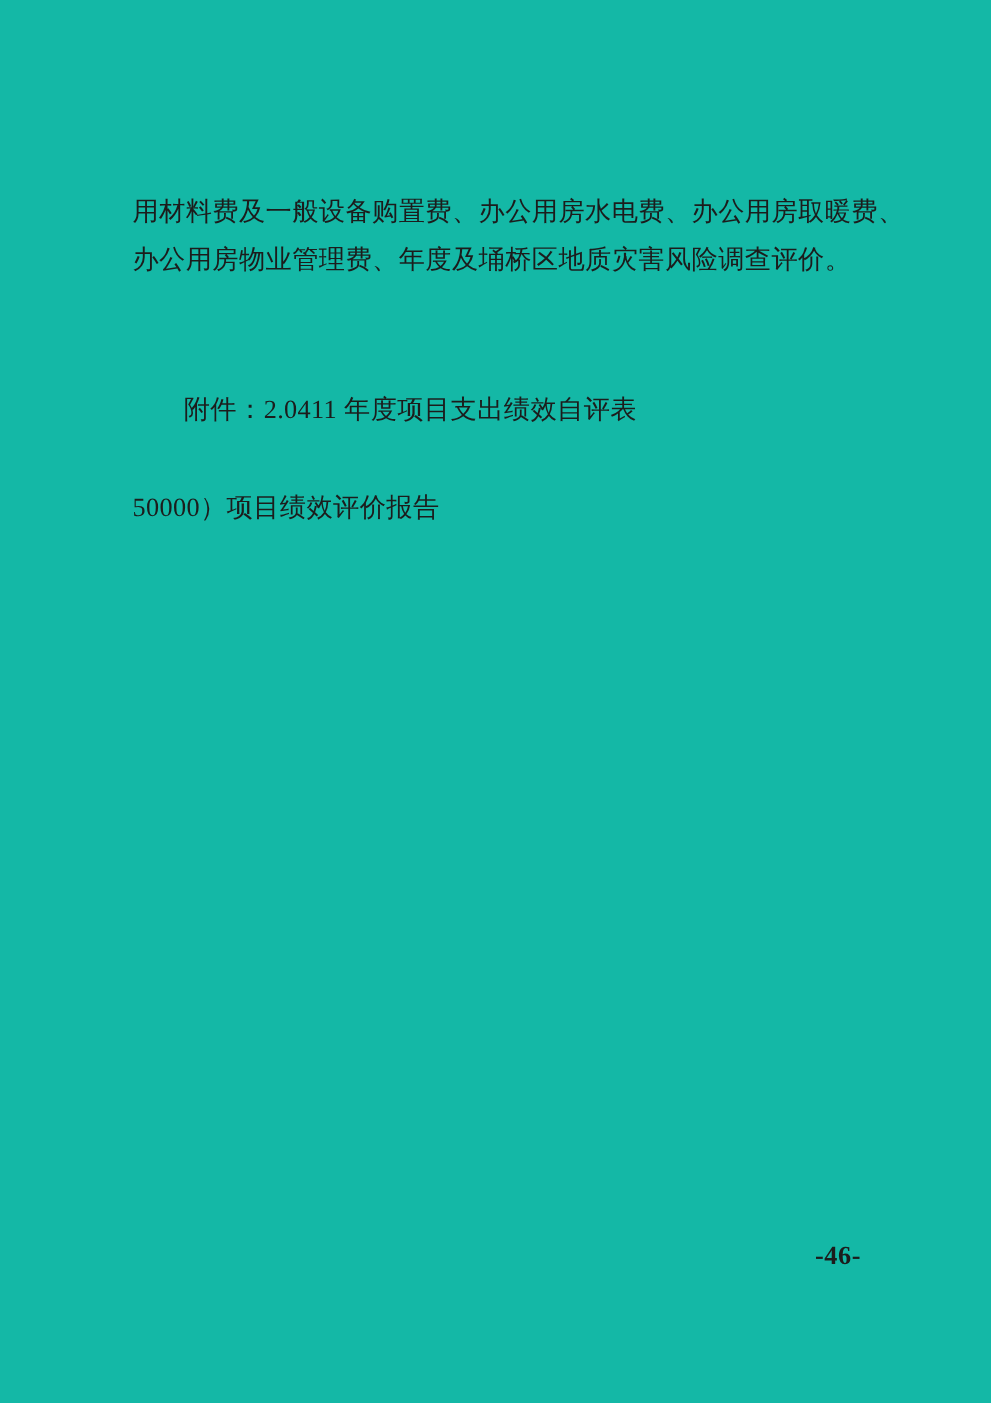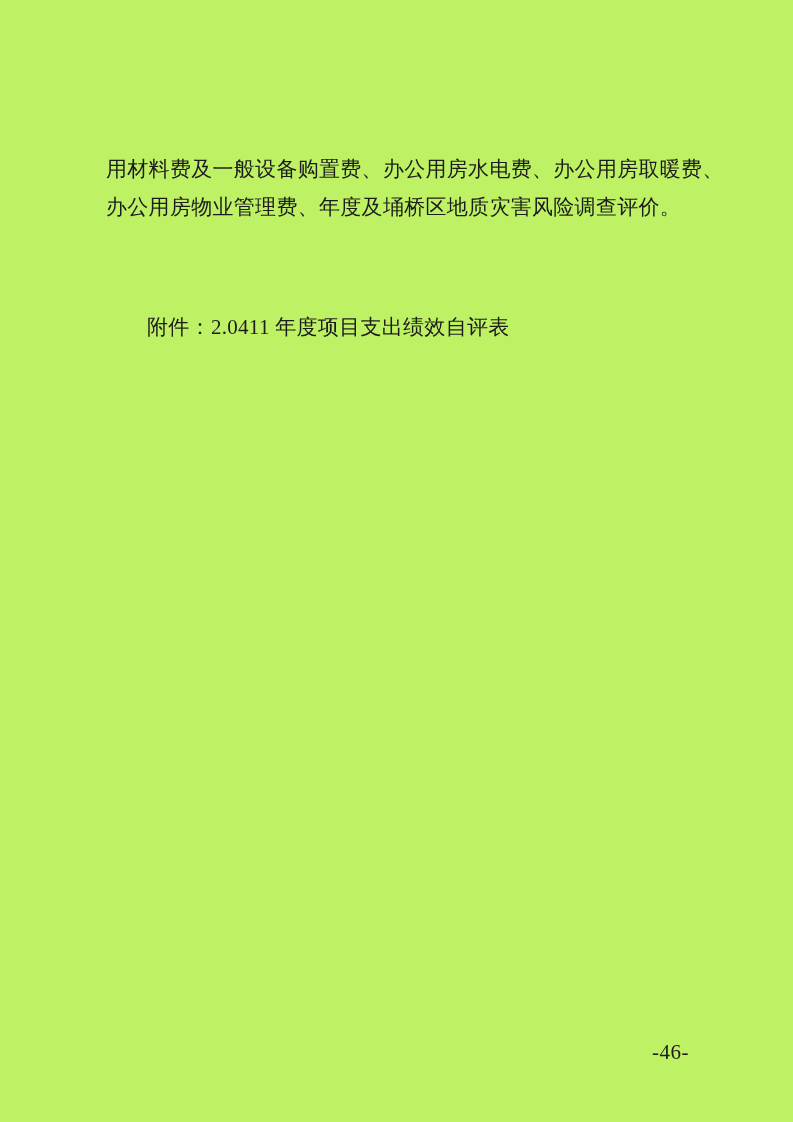--- a/index.html
+++ b/index.html
@@ -4,21 +4,21 @@
 <style>
   html, body {
     margin: 0;
     padding: 0;
     background: #ffffff;
   }
   .page {
     position: relative;
     width: 793px;
     height: 1122px;
-    background: #bef264;
+    background: #14b8a6;
     overflow: hidden;
     font-family: "Liberation Serif", "DejaVu Serif", serif;
     color: #1c1c1c;
   }
   .doc-line {
     position: absolute;
     margin: 0;
     font-size: 21px;
     line-height: 24px;
     white-space: nowrap;
@@ -28,37 +28,39 @@
   
   .body-line-1 { top: 157px; left: 106px; }
   .body-line-2 { top: 195px; left: 106px; }
   
   .att-line-1  { top: 315px; left: 147px; }
   .att-line-2  { top: 355px; left: 210px; }
   .att-line-3  { top: 394px; left: 106px; }
   
   .page-number {
     position: absolute;
-    top: 1040px;
+    top: 992px;
     left: 652px;
     margin: 0;
     font-size: 21px;
     line-height: 24px;
     letter-spacing: 0.5px;
     white-space: nowrap;
+    font-weight: bold;
   }
 </style>
 </head>
 <body>
 
 <div class="page">
 
   <p class="doc-line body-line-1">用材料费及一般设备购置费、办公用房水电费、办公用房取暖费、</p>
 
   <p class="doc-line body-line-2">办公用房物业管理费、年度及埇桥区地质灾害风险调查评价。</p>
 
   <p class="doc-line att-line-1"><span>附件：</span><span>2.0411 年度项目支出绩效自评表</span></p>
 
 
+  <p class="doc-line att-line-3">50000）项目绩效评价报告</p>
 
   <div class="page-number">-46-</div>
 
 </div>
 
 </body></html>

